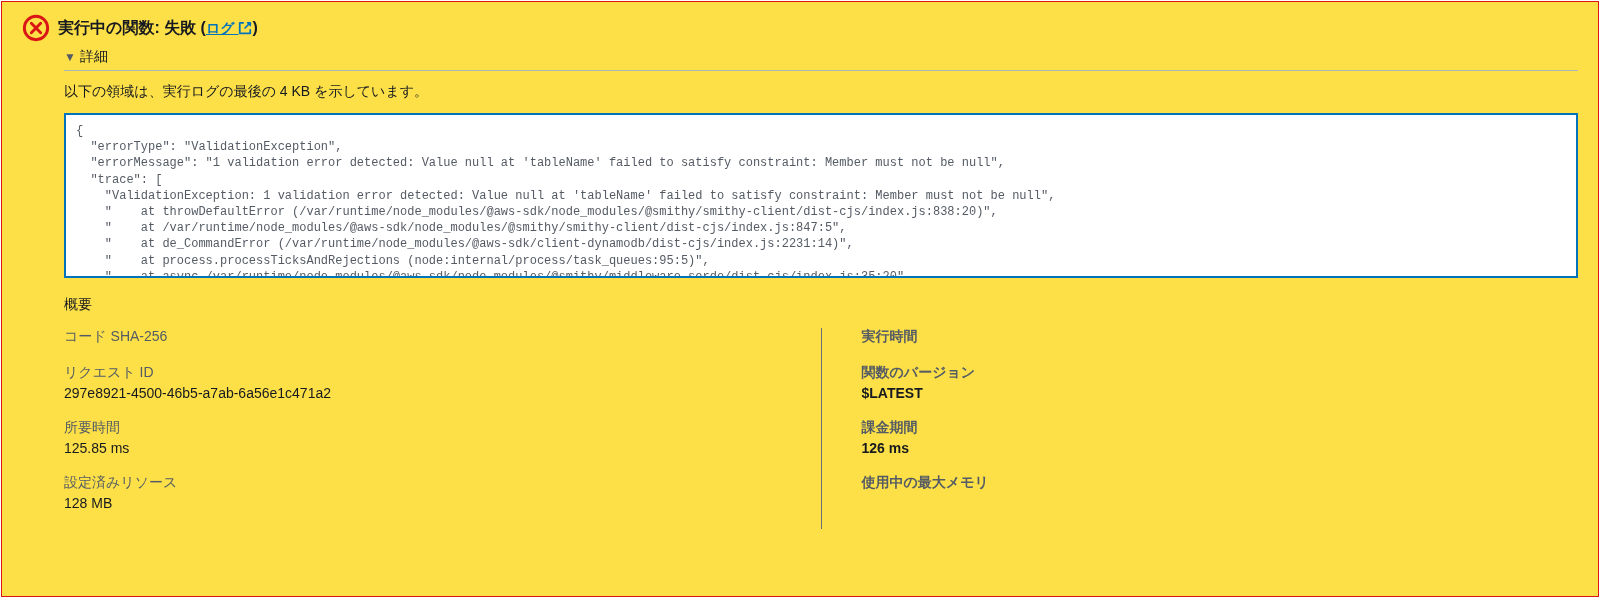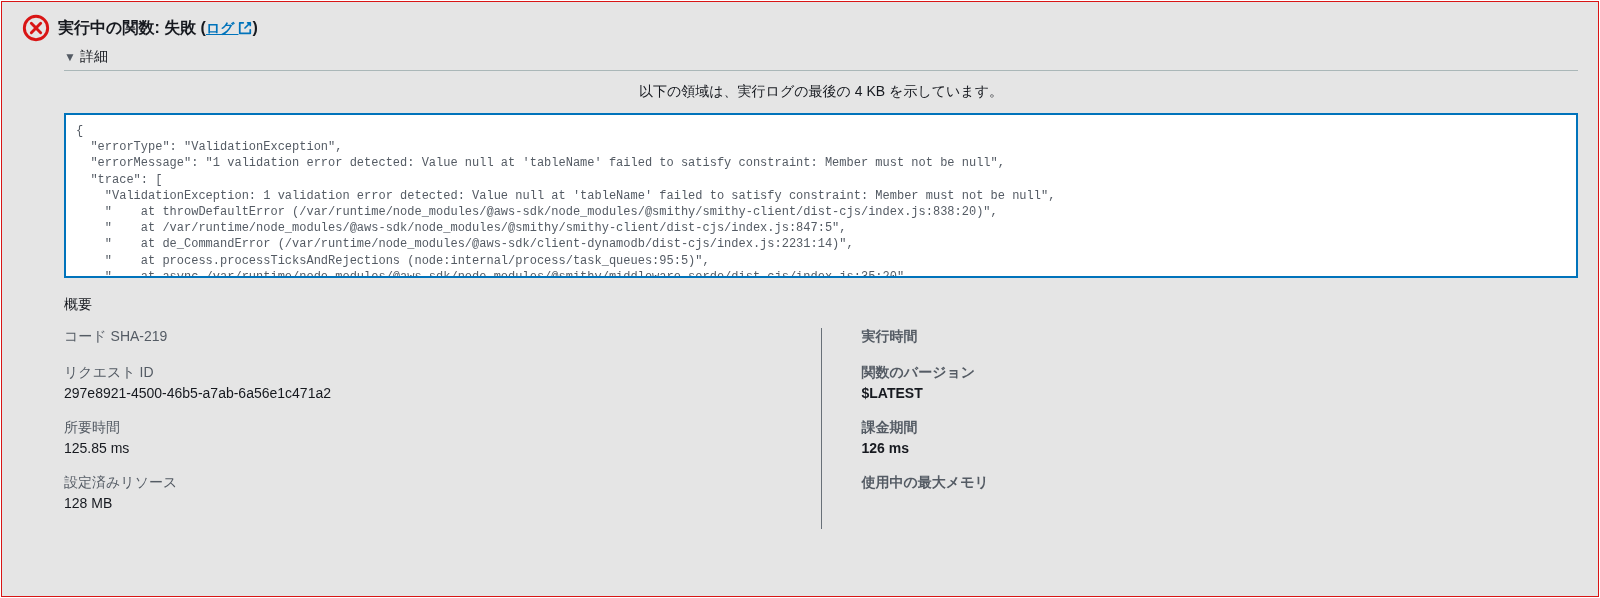--- a/index.html
+++ b/index.html
@@ -8,21 +8,21 @@
       padding: 0;
     }
     body {
       font-family: "Amazon Ember", "Helvetica Neue", Arial, sans-serif;
       font-size: 14px;
       color: #16191f;
       background: #ffffff;
     }
     .error-panel {
       border: 1px solid #d91515;
-      background: #e5e5e5;
+      background: #fde047;
       width: 1598px;
       height: 596px;
       margin: 1px;
       padding: 12px 20px 20px 20px;
     }
     .header-row {
       display: flex;
       align-items: center;
       gap: 8px;
       margin-bottom: 6px;
@@ -66,21 +66,20 @@
       border-top: 1px solid #aab7b8;
       margin: 0 0 12px 42px;
     }
     .content-area {
       margin-left: 42px;
     }
     .log-intro {
       font-size: 14px;
       color: #16191f;
       margin-bottom: 12px;
-      text-align: center;
     }
     .log-box {
       border: 2px solid #0073bb;
       background: #ffffff;
       padding: 8px 10px;
       font-family: "Courier New", Consolas, monospace;
       font-size: 12px;
       line-height: 1.35;
       color: #545b64;
       white-space: pre;
@@ -168,21 +167,21 @@
     "    at /var/runtime/node_modules/@aws-sdk/node_modules/@smithy/smithy-client/dist-cjs/index.js:847:5",
     "    at de_CommandError (/var/runtime/node_modules/@aws-sdk/client-dynamodb/dist-cjs/index.js:2231:14)",
     "    at process.processTicksAndRejections (node:internal/process/task_queues:95:5)",
     "    at async /var/runtime/node_modules/@aws-sdk/node_modules/@smithy/middleware-serde/dist-cjs/index.js:35:20",</div>
 
     <div class="summary-heading">概要</div>
 
     <div class="summary-grid">
       <div class="summary-col">
         <div class="kv-block">
-          <div class="kv-label">コード SHA-219</div>
+          <div class="kv-label">コード SHA-256</div>
         </div>
         <div class="kv-block">
           <div class="kv-label">リクエスト ID</div>
           <div class="kv-value">297e8921-4500-46b5-a7ab-6a56e1c471a2</div>
         </div>
         <div class="kv-block">
           <div class="kv-label">所要時間</div>
           <div class="kv-value">125.85 ms</div>
         </div>
         <div class="kv-block">

